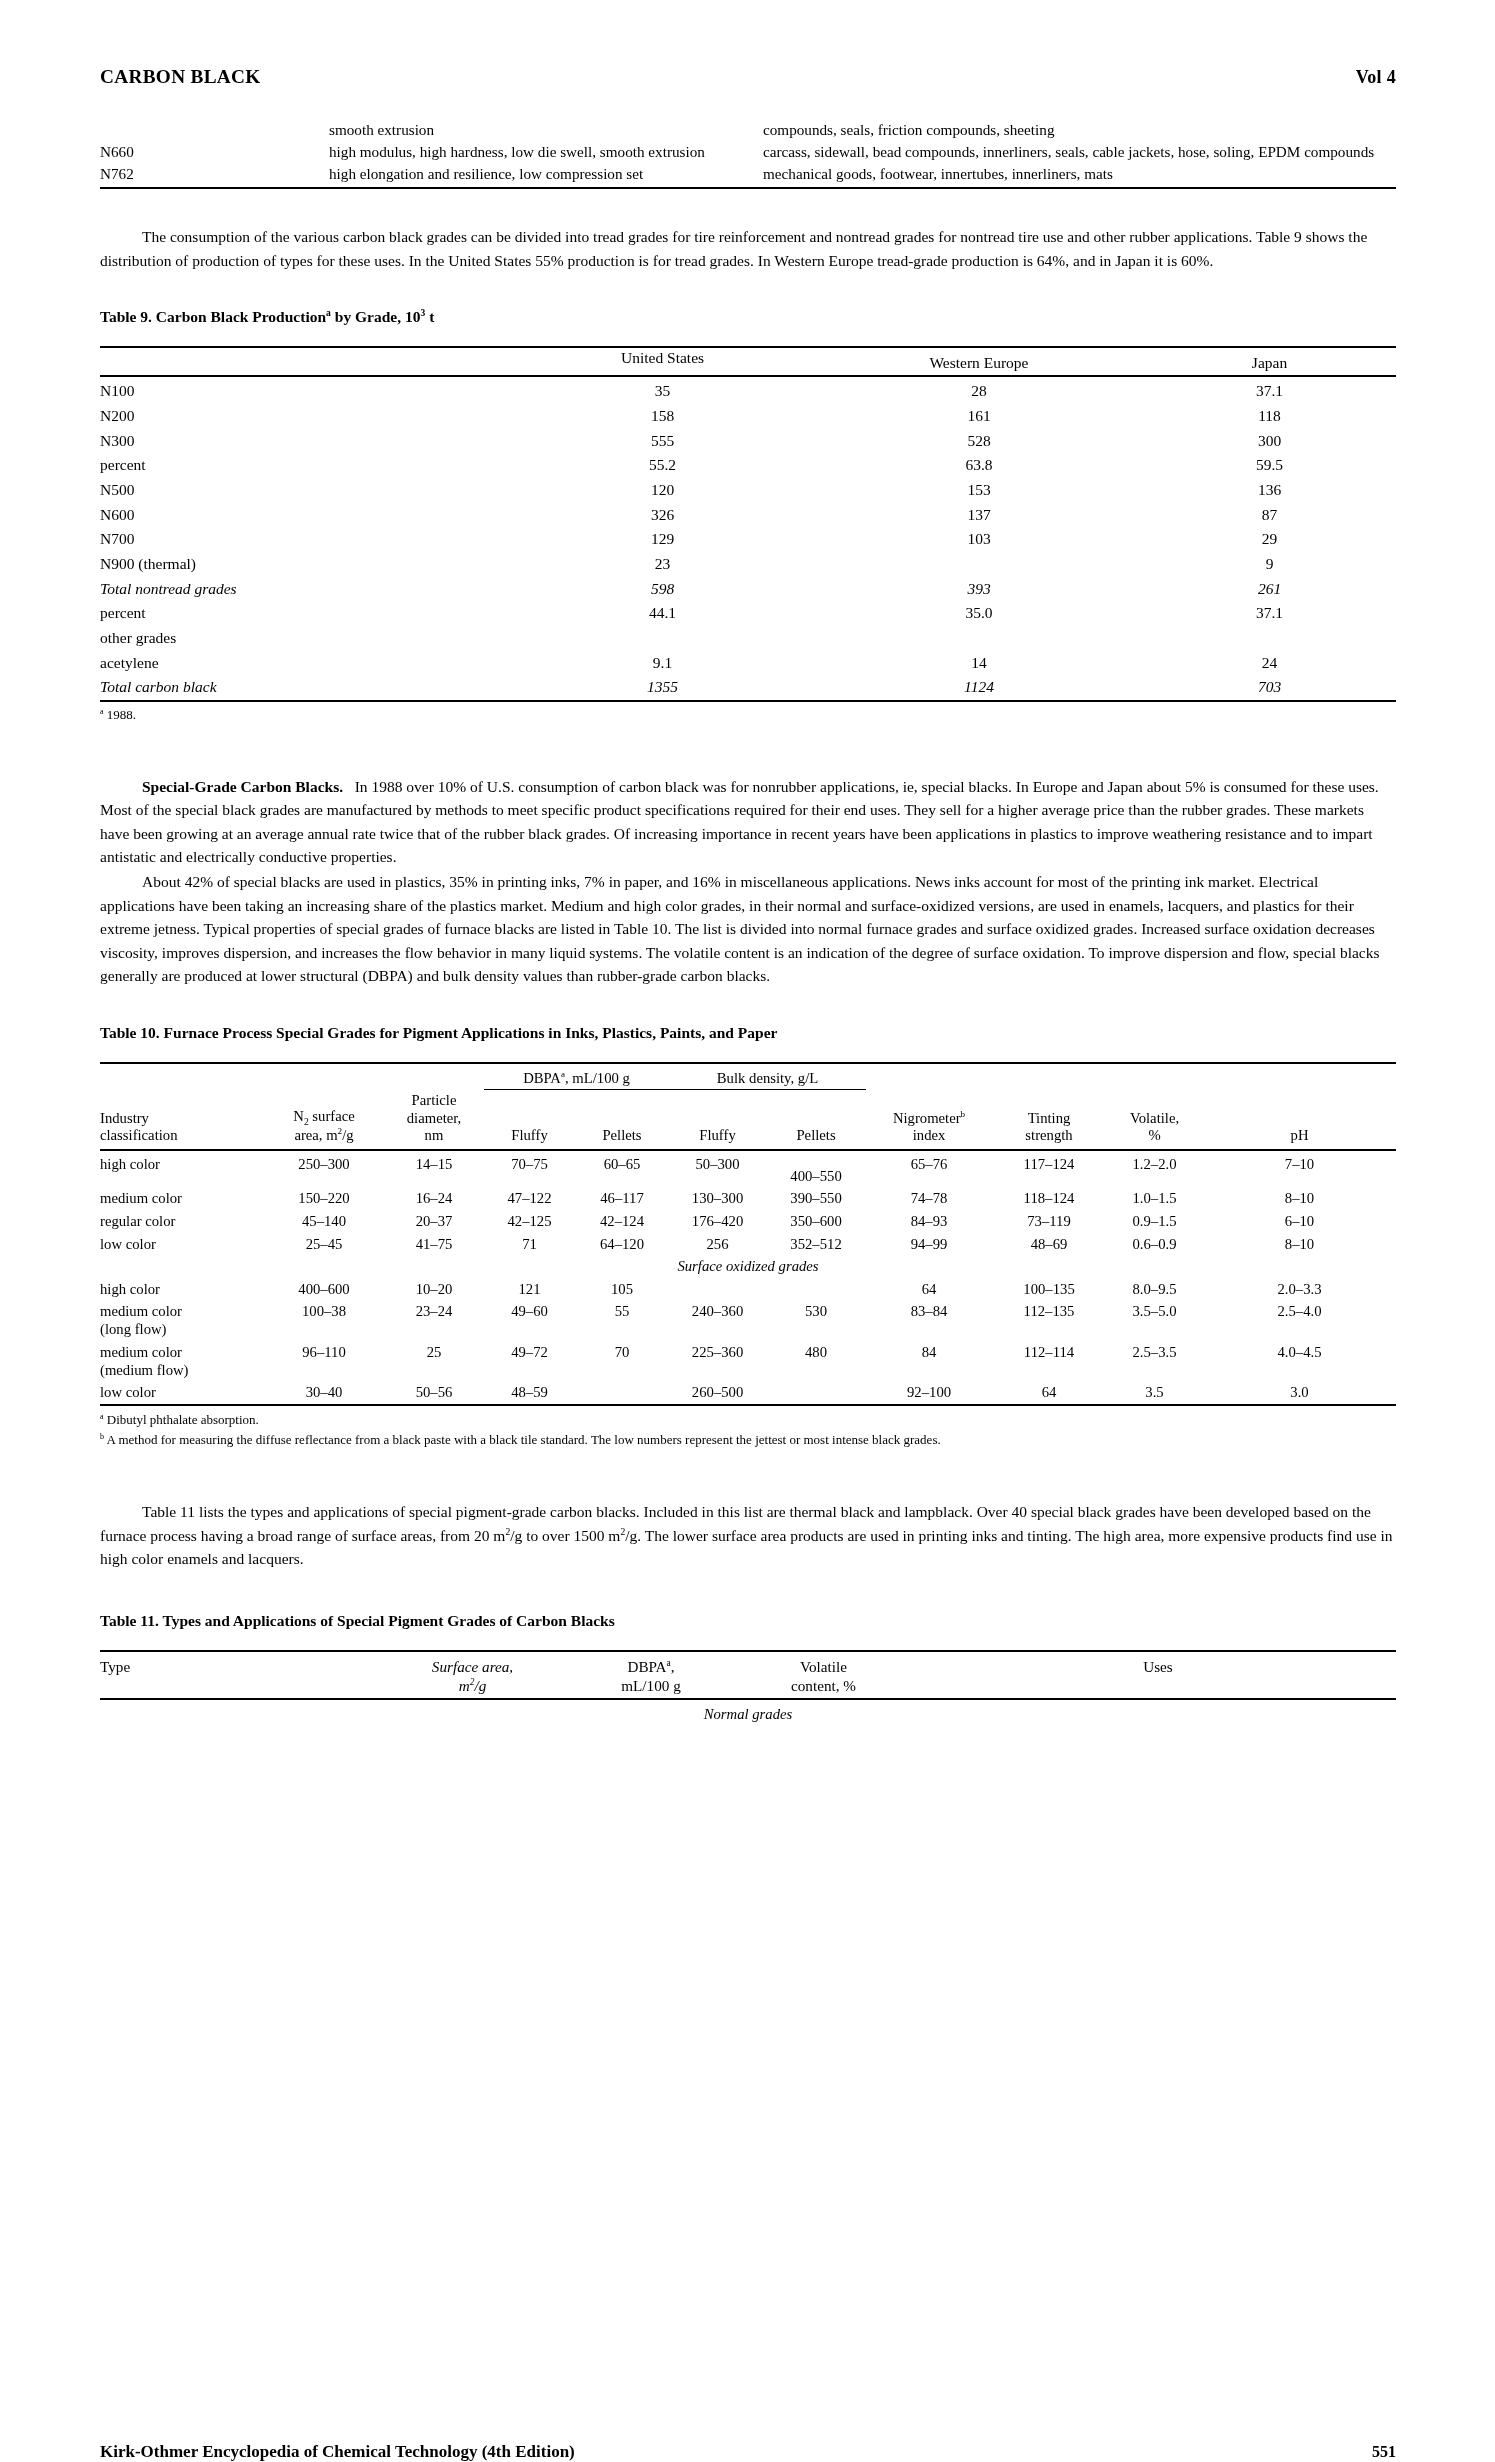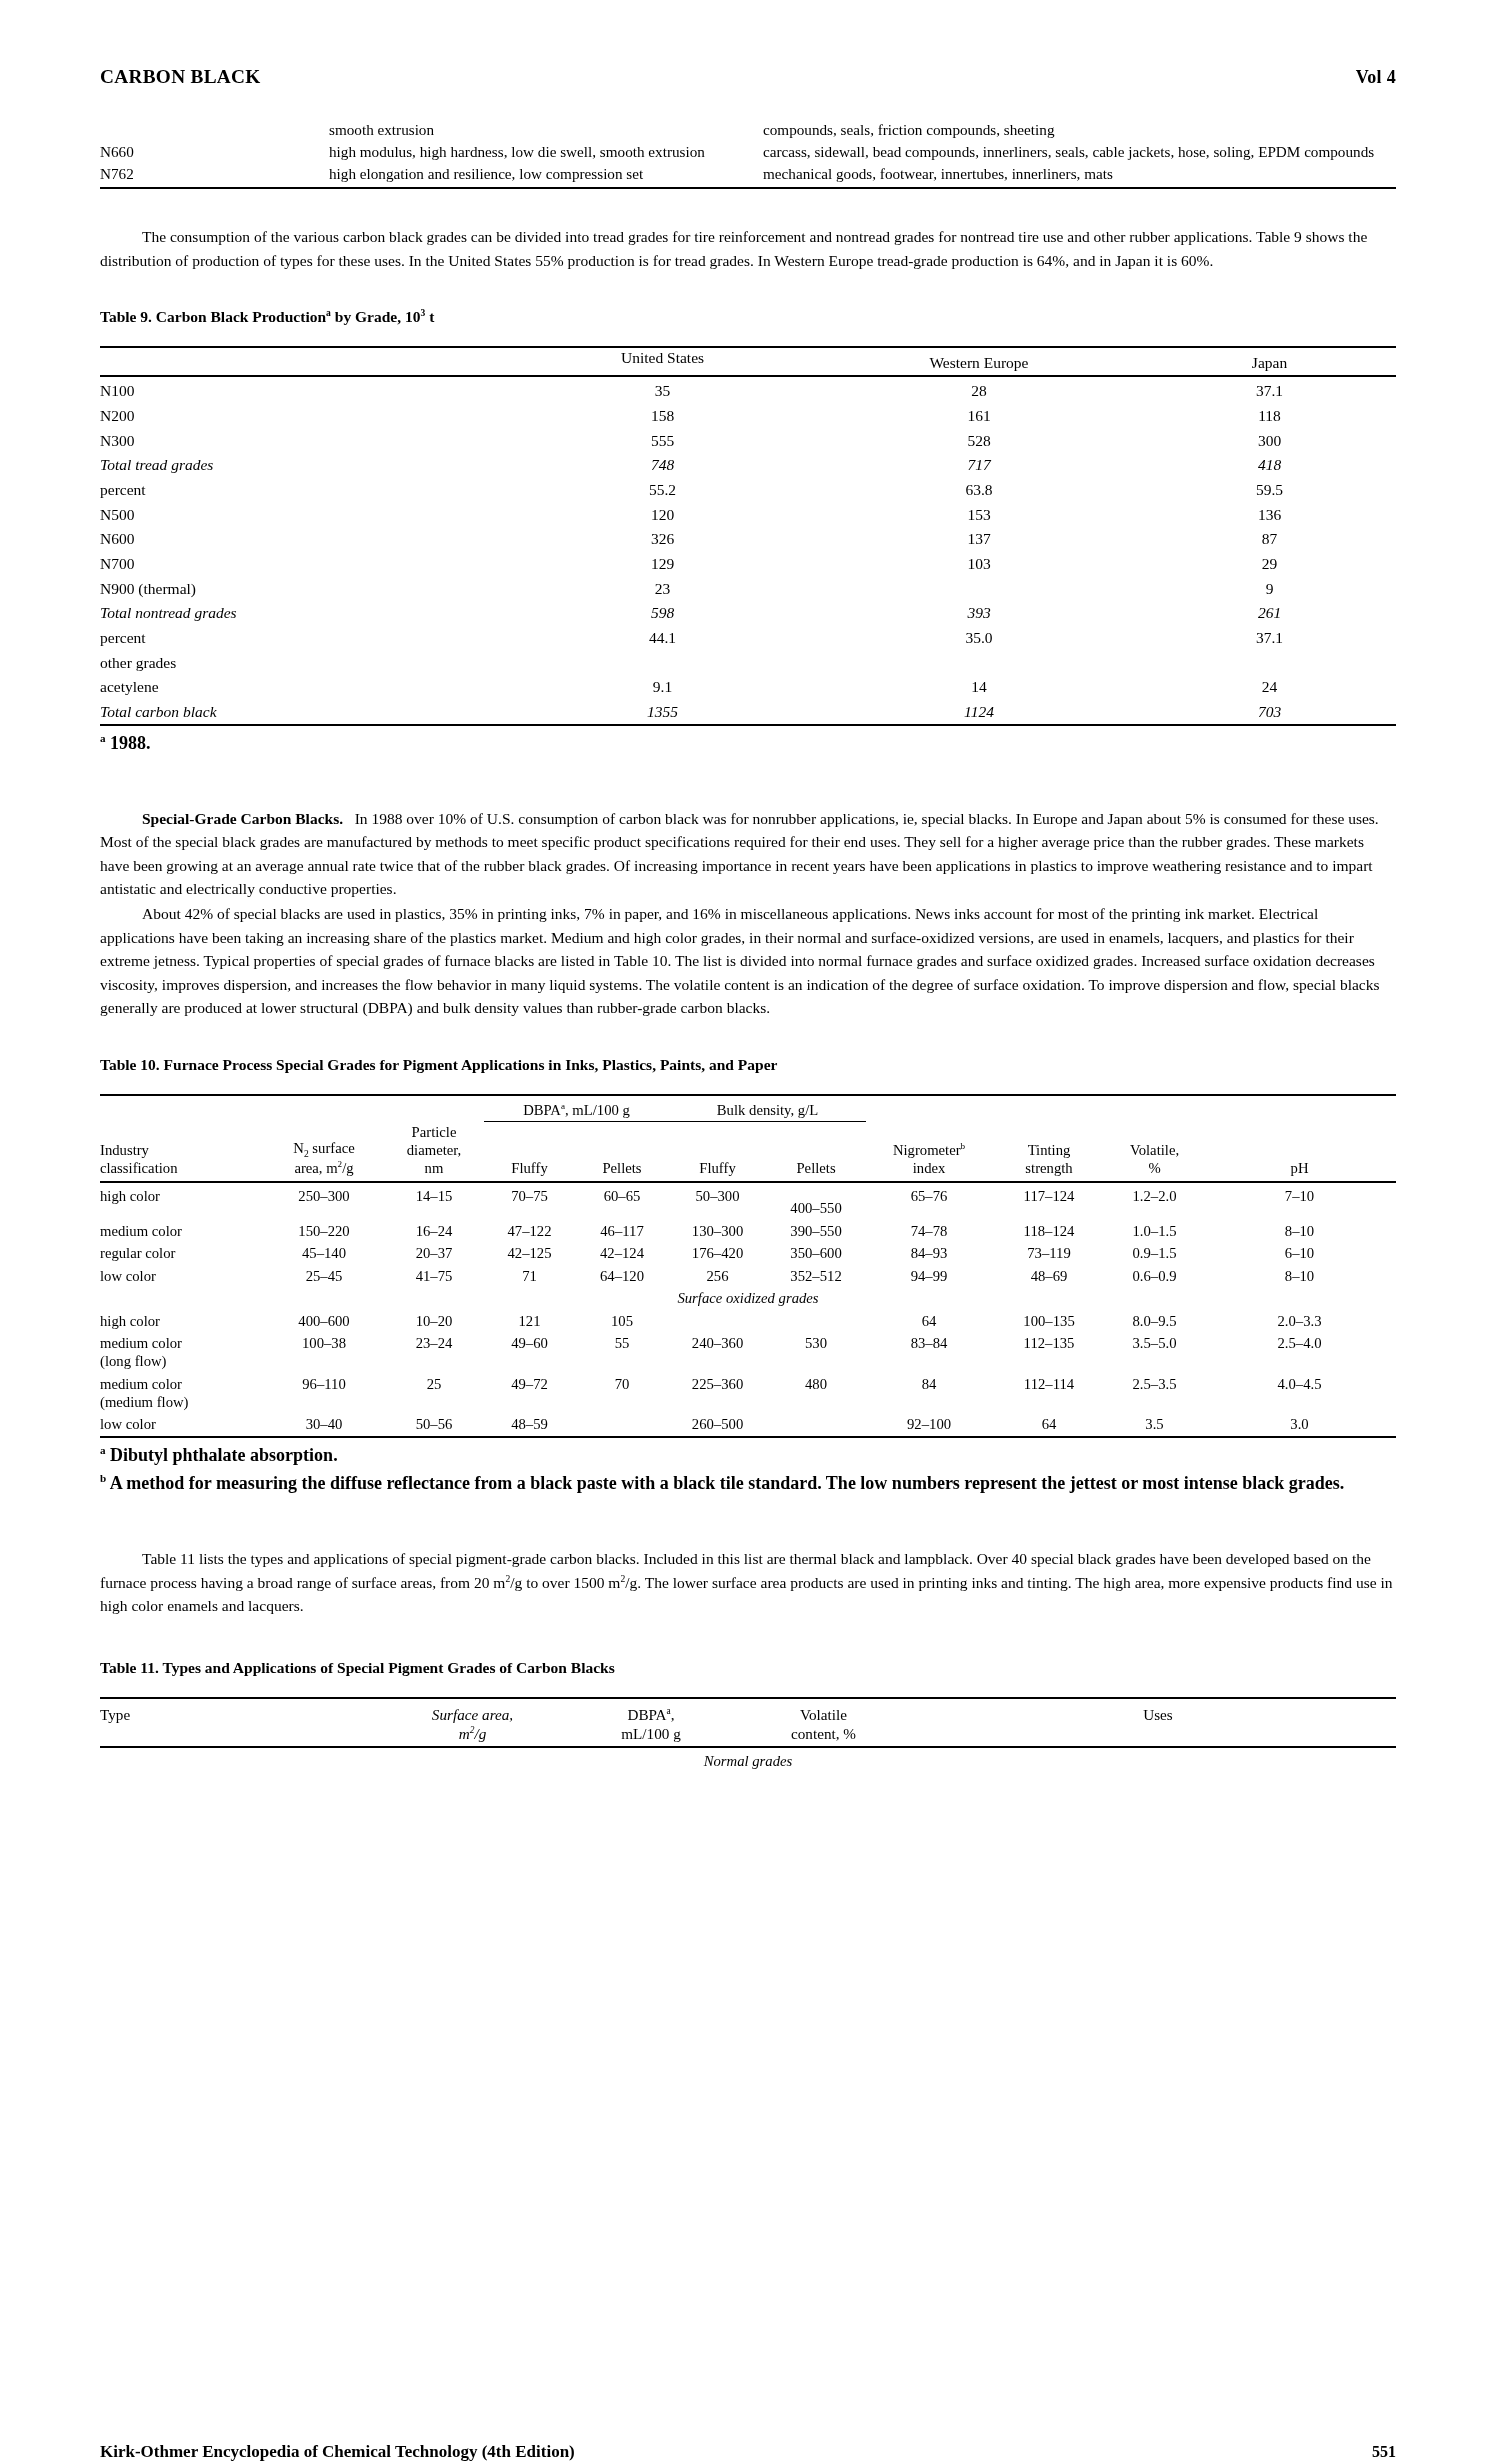--- a/index.html
+++ b/index.html
@@ -53,21 +53,21 @@
   .tbl10 { font-size:14.7px; table-layout:fixed; }
   .tbl10 td { padding:2.3px 0; line-height:1.22; }
   .tbl10 .hd { vertical-align:bottom; padding-bottom:3.5px; }
   .tbl10 .ctr { text-align:center; }
   .tbl10 .lft { text-align:left; }
   .tbl10 .grouphead { text-align:center; font-size:14.7px; padding-bottom:1.2px; }
   .tbl10 .groupline { border-bottom:1.8px solid #000; }
   .tbl10 .rowlabel { text-align:left; }
   .sectionlabel { text-align:center; font-style:italic; font-size:14.7px; padding:3.5px 0 4.7px 0; }
 
-  .fn { font-size:18px; line-height:1.5;font-weight:bold; }
+  .fn { font-size:13px; line-height:1.5; }
 
   
   .tbl11 { font-size:15.2px; table-layout:fixed; }
   .tbl11 td { padding:3px 0; line-height:1.25; vertical-align:top; }
   .tbl11 .ctr { text-align:center; }
 
   .footer { position:absolute; left:100px; bottom:0; width:1296px;
             display:flex; justify-content:space-between; align-items:center;
             font-weight:bold; font-size:17px; }
   .footer .pg { font-size:16px; }
@@ -134,26 +134,20 @@
           <td class="lbl">N200</td>
           <td class="us">158</td>
           <td class="we">161</td>
           <td class="jp">118</td>
         </tr>
         <tr>
           <td class="lbl">N300</td>
           <td class="us">555</td>
           <td class="we">528</td>
           <td class="jp">300</td>
-        </tr>
-        <tr class="ital">
-          <td class="lbl">Total tread grades</td>
-          <td class="us">748</td>
-          <td class="we">717</td>
-          <td class="jp">418</td>
         </tr>
         <tr>
           <td class="lbl">percent</td>
           <td class="us">55.2</td>
           <td class="we">63.8</td>
           <td class="jp">59.5</td>
         </tr>
         <tr>
           <td class="lbl">N500</td>
           <td class="us">120</td>

